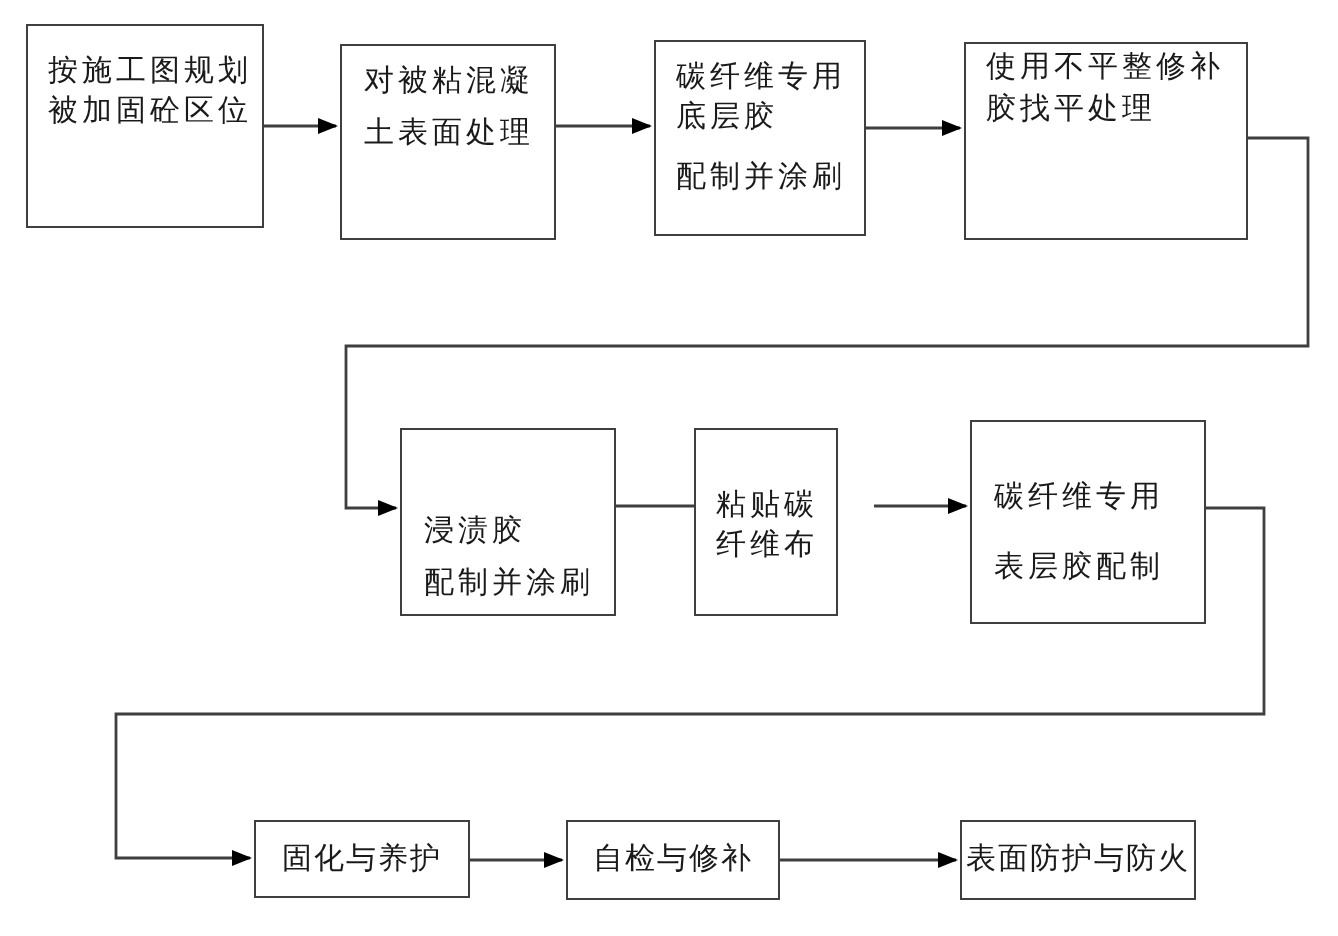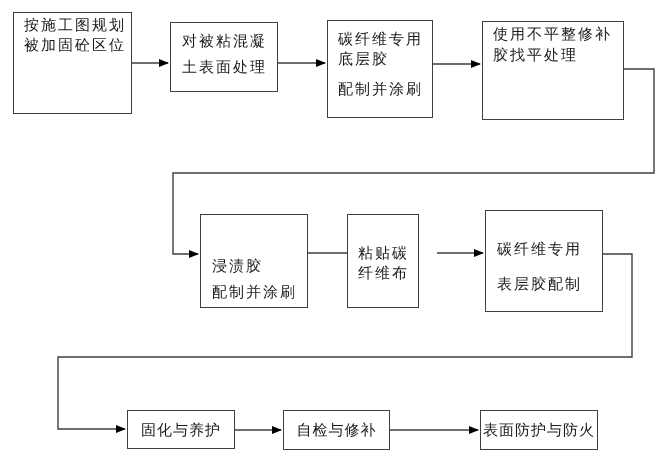--- a/index.html
+++ b/index.html
@@ -23,22 +23,22 @@
     position: absolute;
     border: 1.4px solid #3f3f3f;
     background: #ffffff;
     font-size: 15px;
     letter-spacing: 2px;
     line-height: 20px;
     white-space: nowrap;
   }
   .line { display: block; }
   
-  .b1  { left: 13px;  top: 12px;  width: 119px; height: 102px; padding: 2px 4px 0 10px; }
-  .b2  { left: 170px; top: 22px;  width: 108px; height: 70px;  padding: 5px 4px 0 11px; line-height: 26px; }
+  .b1  { left: 13px;  top: 12px;  width: 119px; height: 102px; padding: 13px 4px 0 10px; }
+  .b2  { left: 170px; top: 22px;  width: 108px; height: 98px;  padding: 5px 4px 0 11px; line-height: 26px; }
   .b3  { left: 327px; top: 20px;  width: 106px; height: 98px;  padding: 8px 4px 0 10px; }
   .b3 .gap { margin-top: 10px; }
   .b4  { left: 482px; top: 21px;  width: 142px; height: 99px;  padding: 1px 4px 0 10px; line-height: 21px; }
   
   .b5  { left: 200px; top: 214px; width: 108px; height: 94px;  padding: 38px 4px 0 11px; line-height: 26px; }
   .b6  { left: 347px; top: 214px; width: 72px;  height: 94px;  padding: 28px 2px 0 10px; }
   .b7  { left: 485px; top: 210px; width: 118px; height: 102px; padding: 20px 4px 0 11px; line-height: 35px; }
   
   .b8, .b9, .b10 {
     display: flex; align-items: center; justify-content: center;

